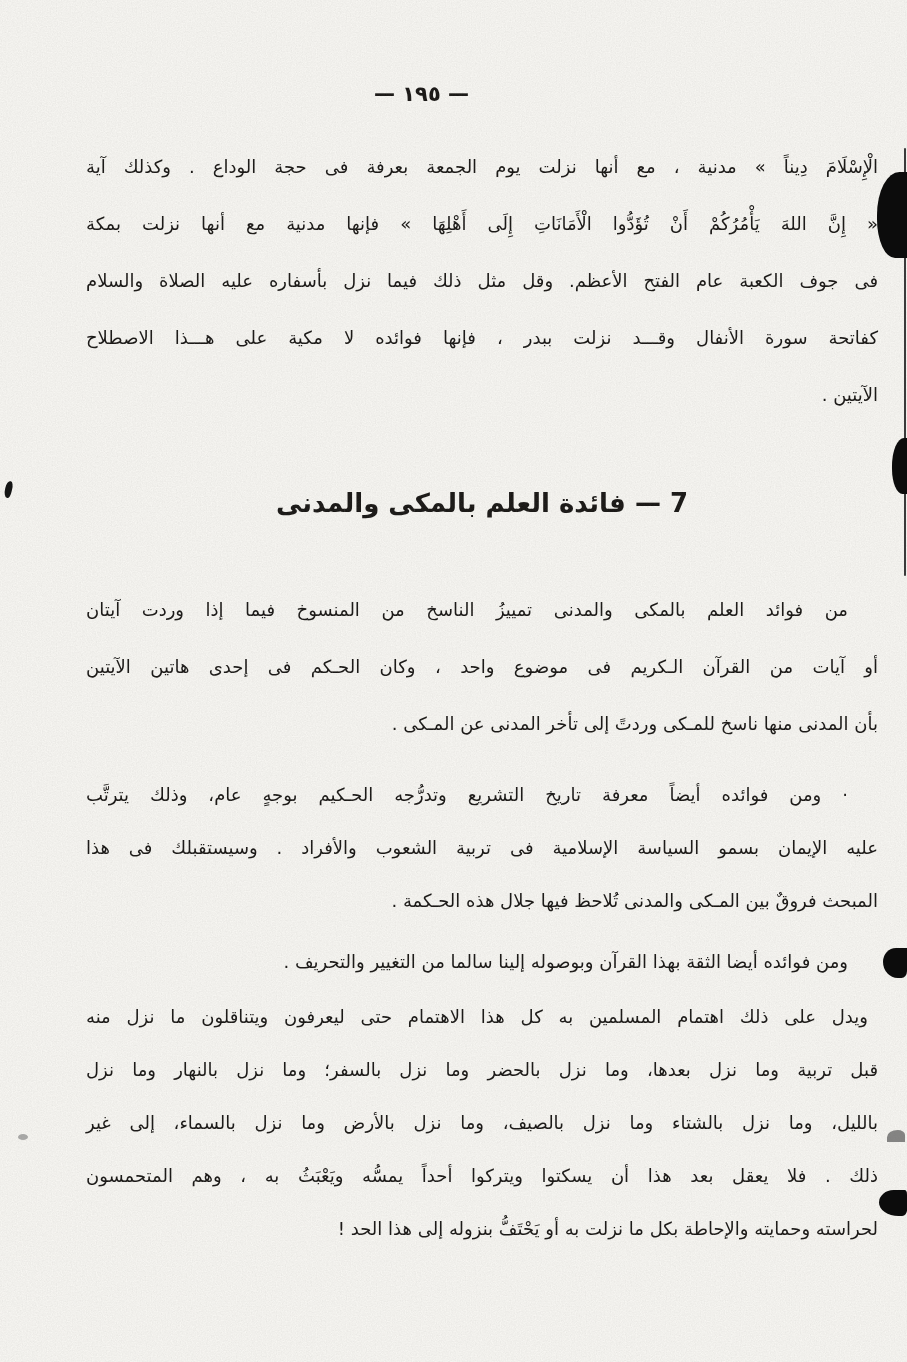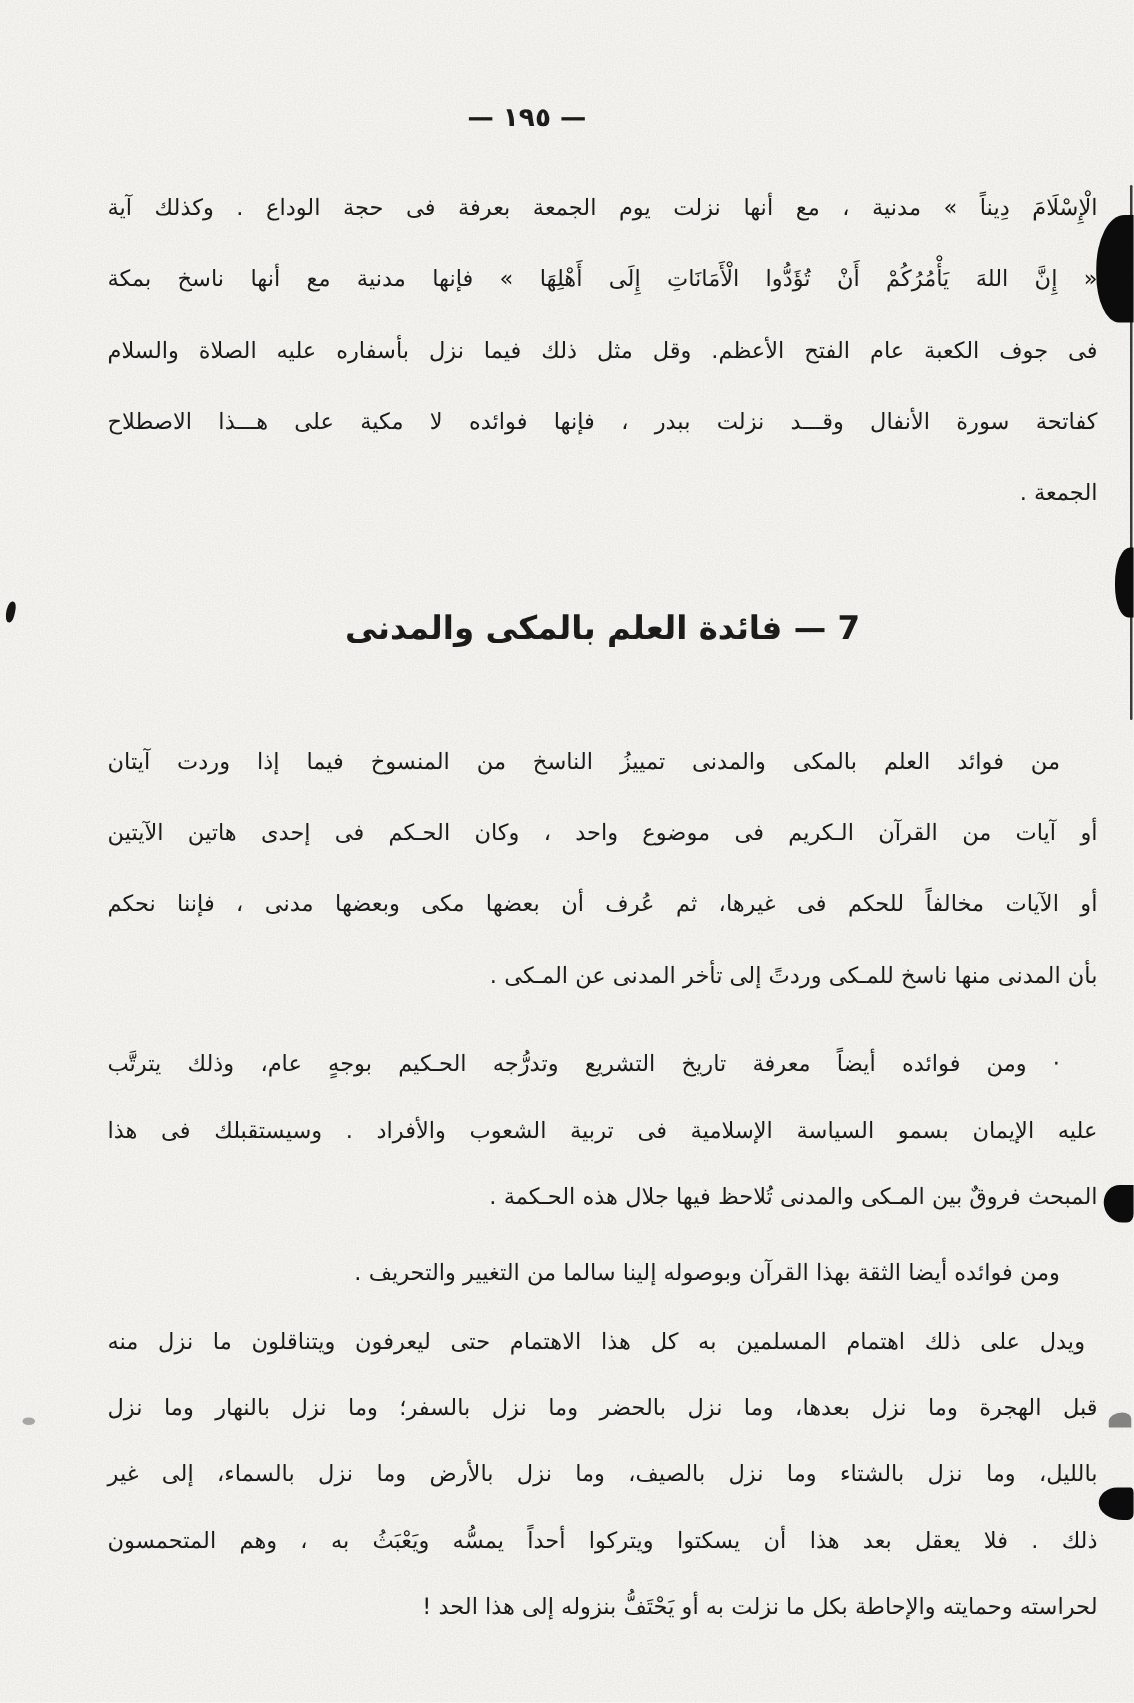--- a/index.html
+++ b/index.html
@@ -116,48 +116,47 @@
     </filter>
     <rect width="907" height="1362" filter="url(#grain)"></rect>
   </svg>
 
   <div class="page-number">— ١٩٥ —</div>
 
   <div class="text-block">
 
     <div class="para">
       <div class="line">الْإِسْلَامَ دِيناً » مدنية ، مع أنها نزلت يوم الجمعة بعرفة فى حجة الوداع . وكذلك آية</div>
-      <div class="line">« إِنَّ اللهَ يَأْمُرُكُمْ أَنْ تُؤَدُّوا الْأَمَانَاتِ إِلَى أَهْلِهَا » فإنها مدنية مع أنها ناسخ بمكة</div>
+      <div class="line">« إِنَّ اللهَ يَأْمُرُكُمْ أَنْ تُؤَدُّوا الْأَمَانَاتِ إِلَى أَهْلِهَا » فإنها مدنية مع أنها نزلت بمكة</div>
       <div class="line">فى جوف الكعبة عام الفتح الأعظم. وقل مثل ذلك فيما نزل بأسفاره عليه الصلاة والسلام</div>
       <div class="line">كفاتحة سورة الأنفال وقـــد نزلت ببدر ، فإنها فوائده لا مكية على هـــذا الاصطلاح</div>
-      <div class="line last">الجمعة .</div>
+      <div class="line last">الآيتين .</div>
     </div>
 
     <div class="section-heading">7 — فائدة العلم بالمكى والمدنى</div>
 
     <div class="para">
       <div class="line indent">من فوائد العلم بالمكى والمدنى تمييزُ الناسخ من المنسوخ فيما إذا وردت آيتان</div>
       <div class="line">أو آيات من القرآن الـكريم فى موضوع واحد ، وكان الحـكم فى إحدى هاتين الآيتين</div>
-      <div class="line">أو الآيات مخالفاً للحكم فى غيرها، ثم عُرف أن بعضها مكى وبعضها مدنى ، فإننا نحكم</div>
       <div class="line last">بأن المدنى منها ناسخ للمـكى وردتً إلى تأخر المدنى عن المـكى .</div>
     </div>
 
     <div class="para lh53 gap-md">
       <div class="line indent">· ومن فوائده أيضاً معرفة تاريخ التشريع وتدرُّجه الحـكيم بوجهٍ عام، وذلك يترتَّب</div>
       <div class="line">عليه الإيمان بسمو السياسة الإسلامية فى تربية الشعوب والأفراد . وسيستقبلك فى هذا</div>
       <div class="line last">المبحث فروقٌ بين المـكى والمدنى تُلاحظ فيها جلال هذه الحـكمة .</div>
     </div>
 
     <div class="para gap-lg">
       <div class="line indent last">ومن فوائده أيضا الثقة بهذا القرآن وبوصوله إلينا سالما من التغيير والتحريف .</div>
     </div>
 
     <div class="para lh53">
       <div class="line indent-sm">ويدل على ذلك اهتمام المسلمين به كل هذا الاهتمام حتى ليعرفون ويتناقلون ما نزل منه</div>
-      <div class="line">قبل الهجرة وما نزل بعدها، وما نزل بالحضر وما نزل بالسفر؛ وما نزل بالنهار وما نزل</div>
+      <div class="line">قبل تربية وما نزل بعدها، وما نزل بالحضر وما نزل بالسفر؛ وما نزل بالنهار وما نزل</div>
       <div class="line">بالليل، وما نزل بالشتاء وما نزل بالصيف، وما نزل بالأرض وما نزل بالسماء، إلى غير</div>
       <div class="line">ذلك . فلا يعقل بعد هذا أن يسكتوا ويتركوا أحداً يمسُّه ويَعْبَثُ به ، وهم المتحمسون</div>
       <div class="line last">لحراسته وحمايته والإحاطة بكل ما نزلت به أو يَحْتَفُّ بنزوله إلى هذا الحد !</div>
     </div>
 
   </div>
 
   <div class="artifact edge-line"></div>
   <div class="artifact blotch-a"></div>
   <div class="artifact blotch-b"></div>

